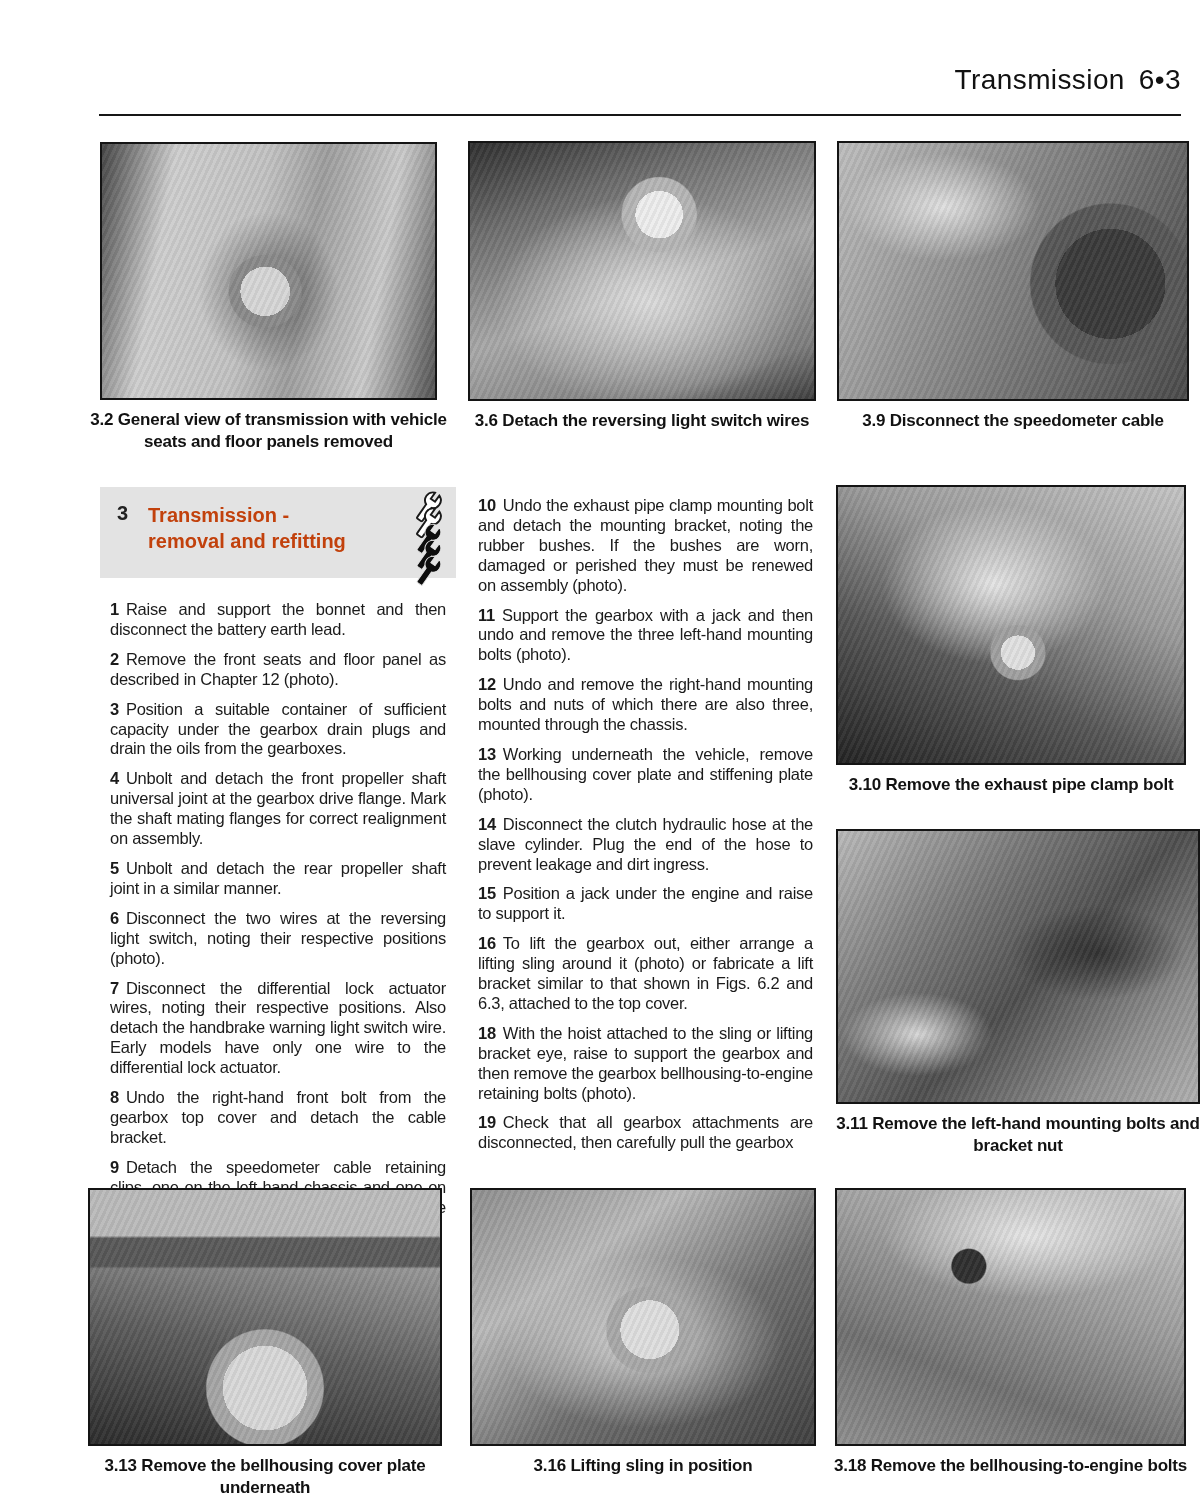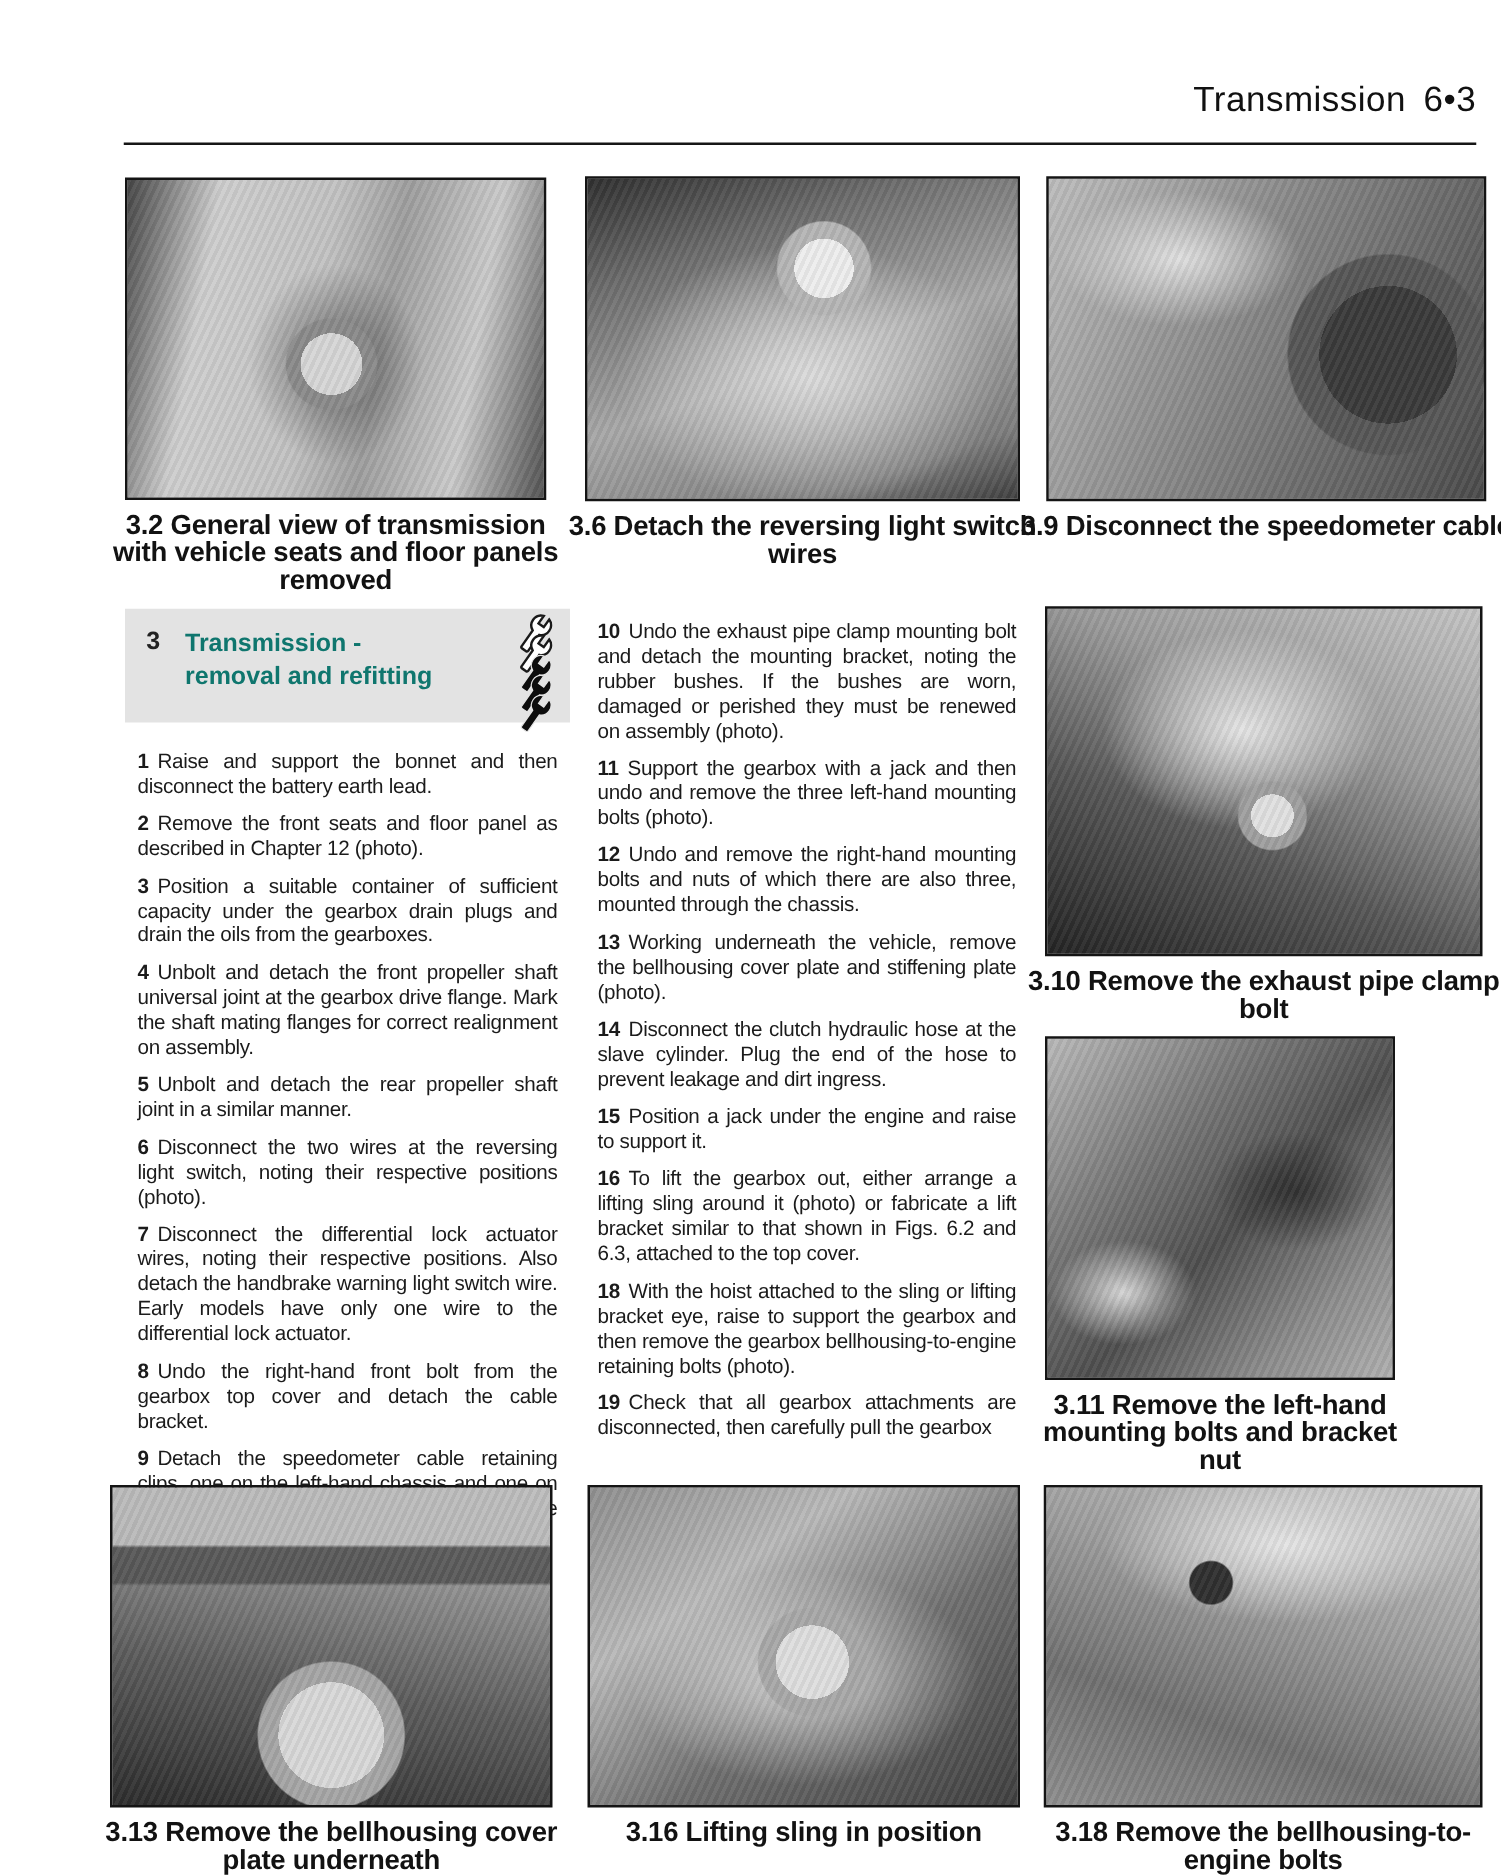--- a/index.html
+++ b/index.html
@@ -11,28 +11,28 @@
                color:#111;letter-spacing:.4px;}
   .header-line .pgnum{margin-left:14px;margin-top:32px;}
   .rule{position:absolute;left:99px;top:114px;width:1082px;height:2px;background:#161616;}
 
   
   .fig{position:absolute;margin:0;}
   .photo{width:100%;border:2px solid #141414;box-sizing:border-box;position:relative;
          background-color:#9a9a9a;}
   .photo::after{content:"";position:absolute;inset:0;
          background:repeating-linear-gradient(115deg,rgba(255,255,255,.05) 0 3px,rgba(0,0,0,.05) 3px 6px);}
-  .fig figcaption{margin-top:9px;font-weight:700;font-size:22px;line-height:22px;
+  .fig figcaption{margin-top:9px;font-weight:700;font-size:17px;line-height:22px;
          text-align:center;color:#121212;letter-spacing:-.2px;width:114%;margin-left:-7%;}
 
   #f32 {left:100px;top:142px;width:337px;} #f32 .photo{height:258px;}
   #f36 {left:468px;top:141px;width:348px;} #f36 .photo{height:260px;}
   #f39 {left:837px;top:141px;width:352px;} #f39 .photo{height:260px;}
   #f310{left:836px;top:485px;width:350px;} #f310 .photo{height:280px;}
-  #f311{left:836px;top:829px;width:280px;} #f311 .photo{height:275px;}
+  #f311{left:836px;top:829px;width:364px;} #f311 .photo{height:275px;}
   #f313{left:88px; top:1188px;width:354px;} #f313 .photo{height:258px;}
   #f316{left:470px;top:1188px;width:346px;} #f316 .photo{height:258px;}
   #f318{left:835px;top:1188px;width:351px;} #f318 .photo{height:258px;}
 
   .art1{background:
     radial-gradient(circle at 49% 58%, #d6d6d6 0 11%, #8a8a8a 11% 16%, rgba(0,0,0,0) 16.5%),
     radial-gradient(ellipse 30% 45% at 50% 58%, rgba(40,40,40,.55), rgba(0,0,0,0) 70%),
     linear-gradient(100deg,#454545 0%,#cecece 20%,#c2c2c2 45%,#9e9e9e 60%,#cacaca 80%,#525252 100%);}
   .art2{background:
     radial-gradient(circle at 55% 28%, #ededed 0 9%, #b5b5b5 9% 14%, rgba(0,0,0,0) 14.5%),
@@ -59,21 +59,21 @@
     radial-gradient(ellipse 55% 45% at 50% 60%, rgba(230,230,230,.8), rgba(0,0,0,0) 75%),
     linear-gradient(145deg,#8f8f8f 0%,#b9b9b9 30%,#6f6f6f 60%,#3f3f3f 100%);}
   .art8{background:
     radial-gradient(circle at 38% 30%, #2f2f2f 0 6%, rgba(0,0,0,0) 6.5%),
     radial-gradient(ellipse 60% 35% at 55% 18%, rgba(235,235,235,.9), rgba(0,0,0,0) 70%),
     linear-gradient(200deg,#c9c9c9 0%,#9c9c9c 40%,#707070 70%,#8e8e8e 100%);}
 
   
   .sec-box{position:absolute;left:100px;top:487px;width:356px;height:91px;background:#e3e3e3;}
   .sec-num{position:absolute;left:17px;top:15px;font-size:20px;font-weight:700;color:#222;}
-  .sec-titles{position:absolute;left:48px;top:15px;font-size:20px;line-height:26px;color:#0f766e;}
+  .sec-titles{position:absolute;left:48px;top:15px;font-size:20px;line-height:26px;color:#c2410c;}
   .sec-t1{font-weight:700;}
   .sec-t2{font-weight:700;}
   .spanners{position:absolute;right:8px;top:5px;width:40px;height:82px;}
   .spanners svg{display:block;width:29px;height:29px;margin:-13px auto 0 auto;
                 transform:scaleX(-1) rotate(10deg);}
   .spanners svg:first-child{margin-top:0;}
   .sp-outline path{fill:#ffffff;stroke:#1a1a1a;stroke-width:1.6px;}
   .sp-filled  path{fill:#0d0d0d;stroke:#e3e3e3;stroke-width:.8px;}
 
   

